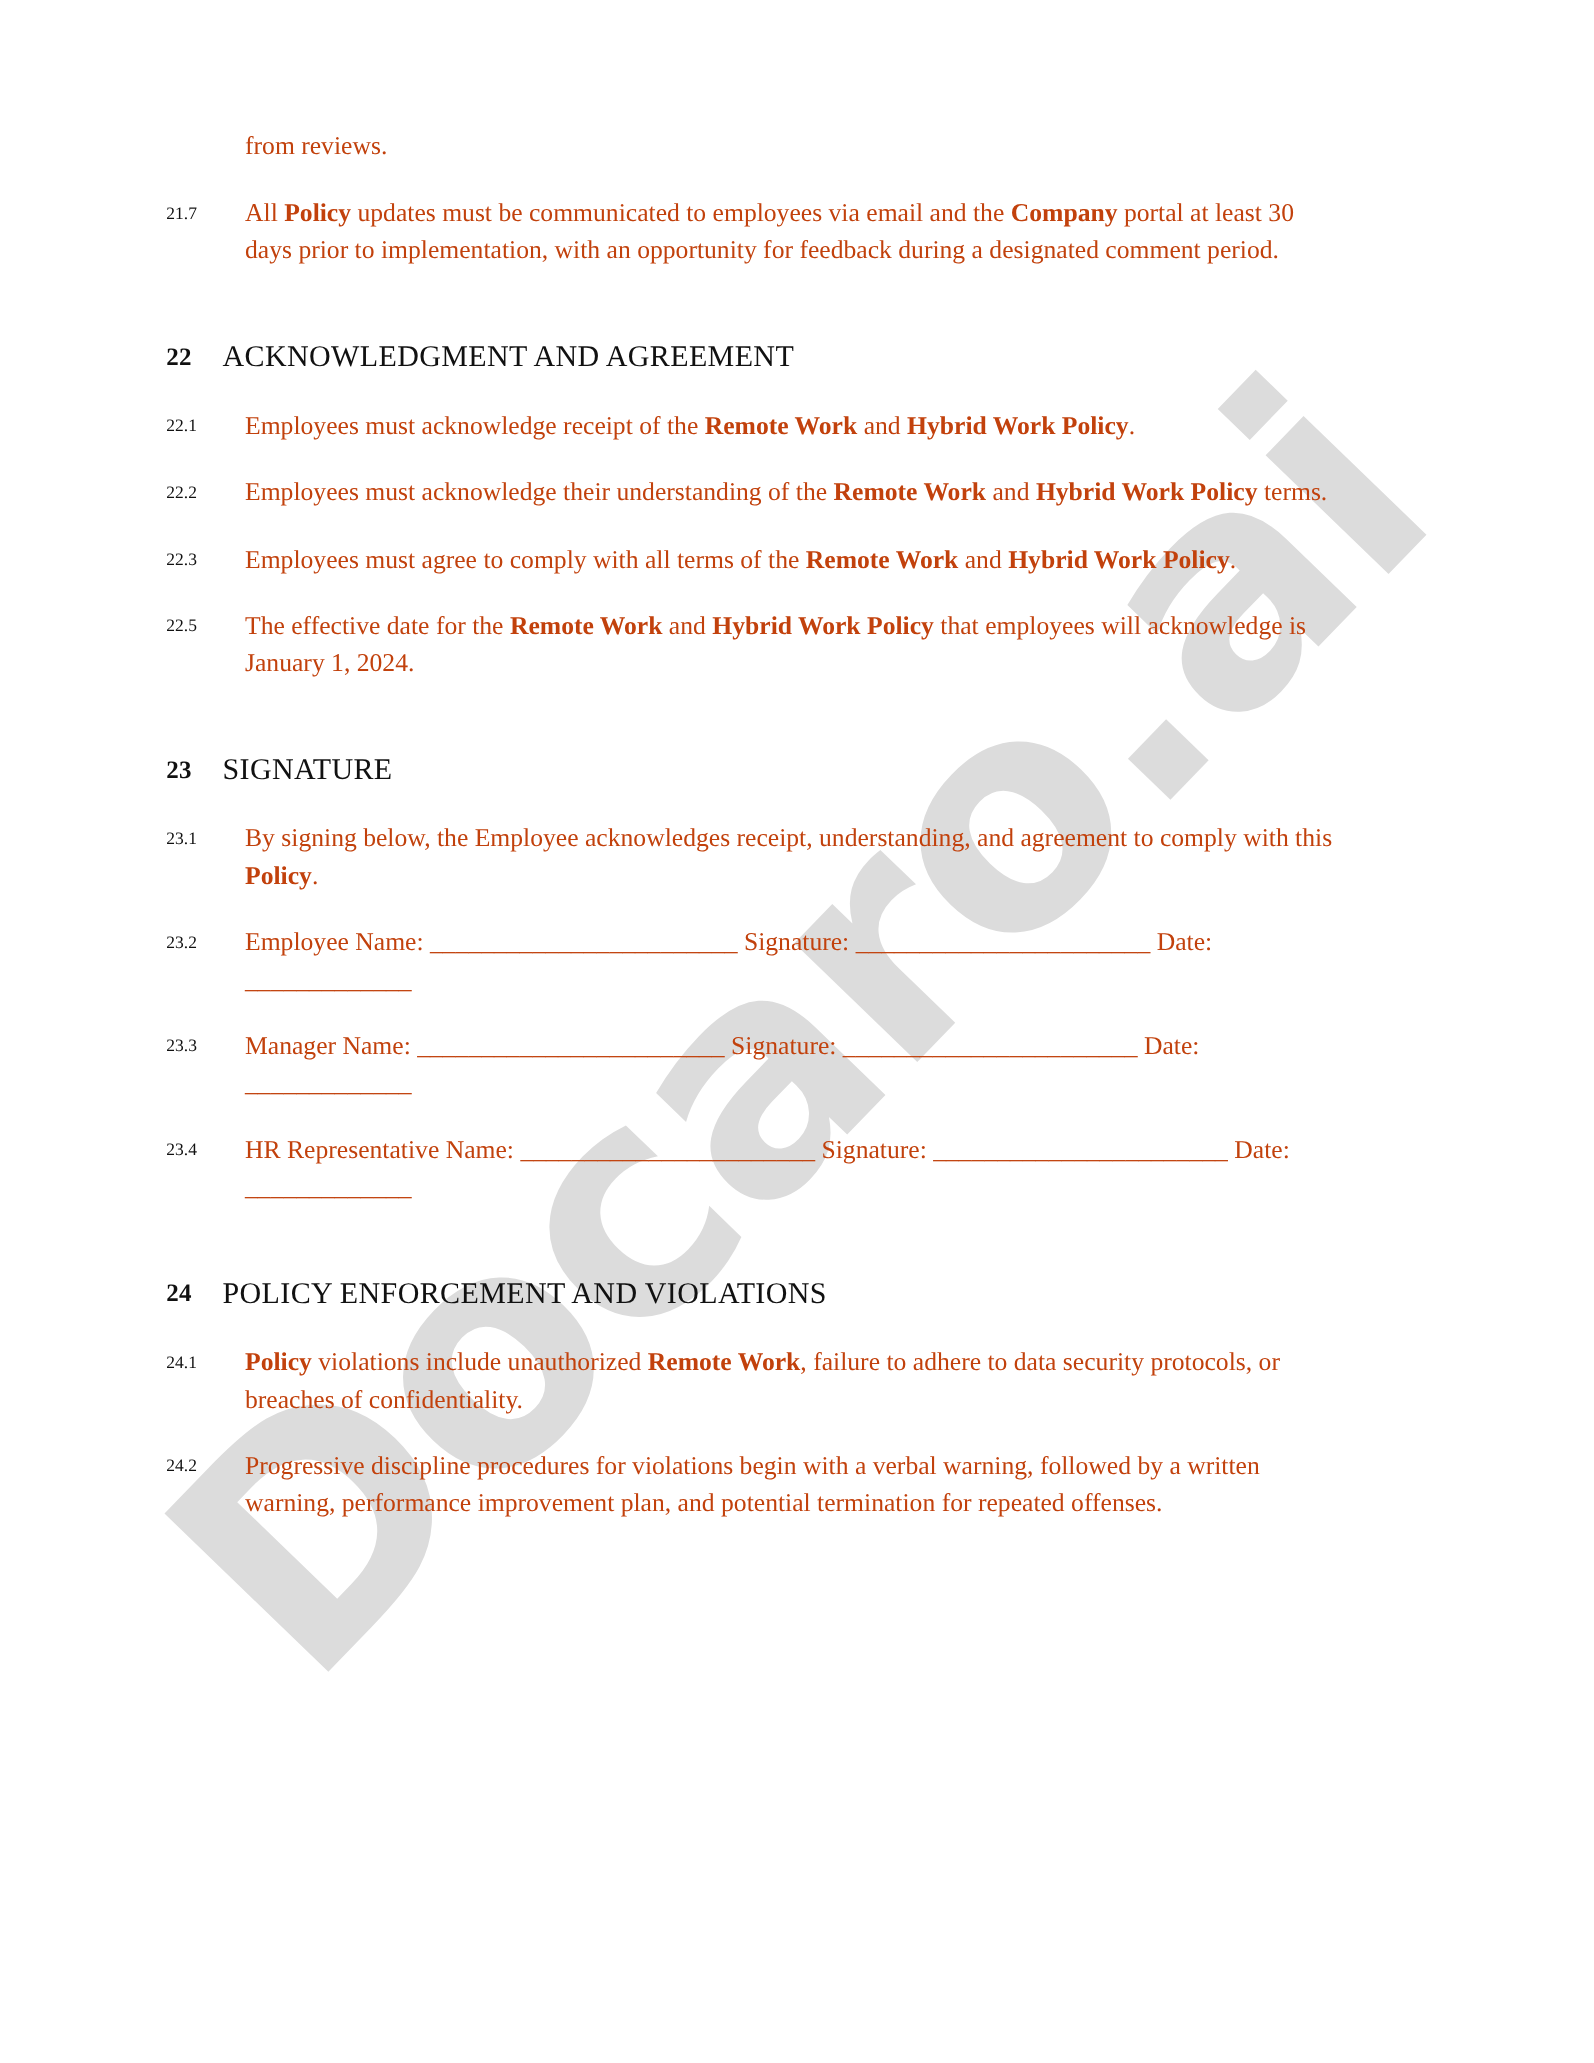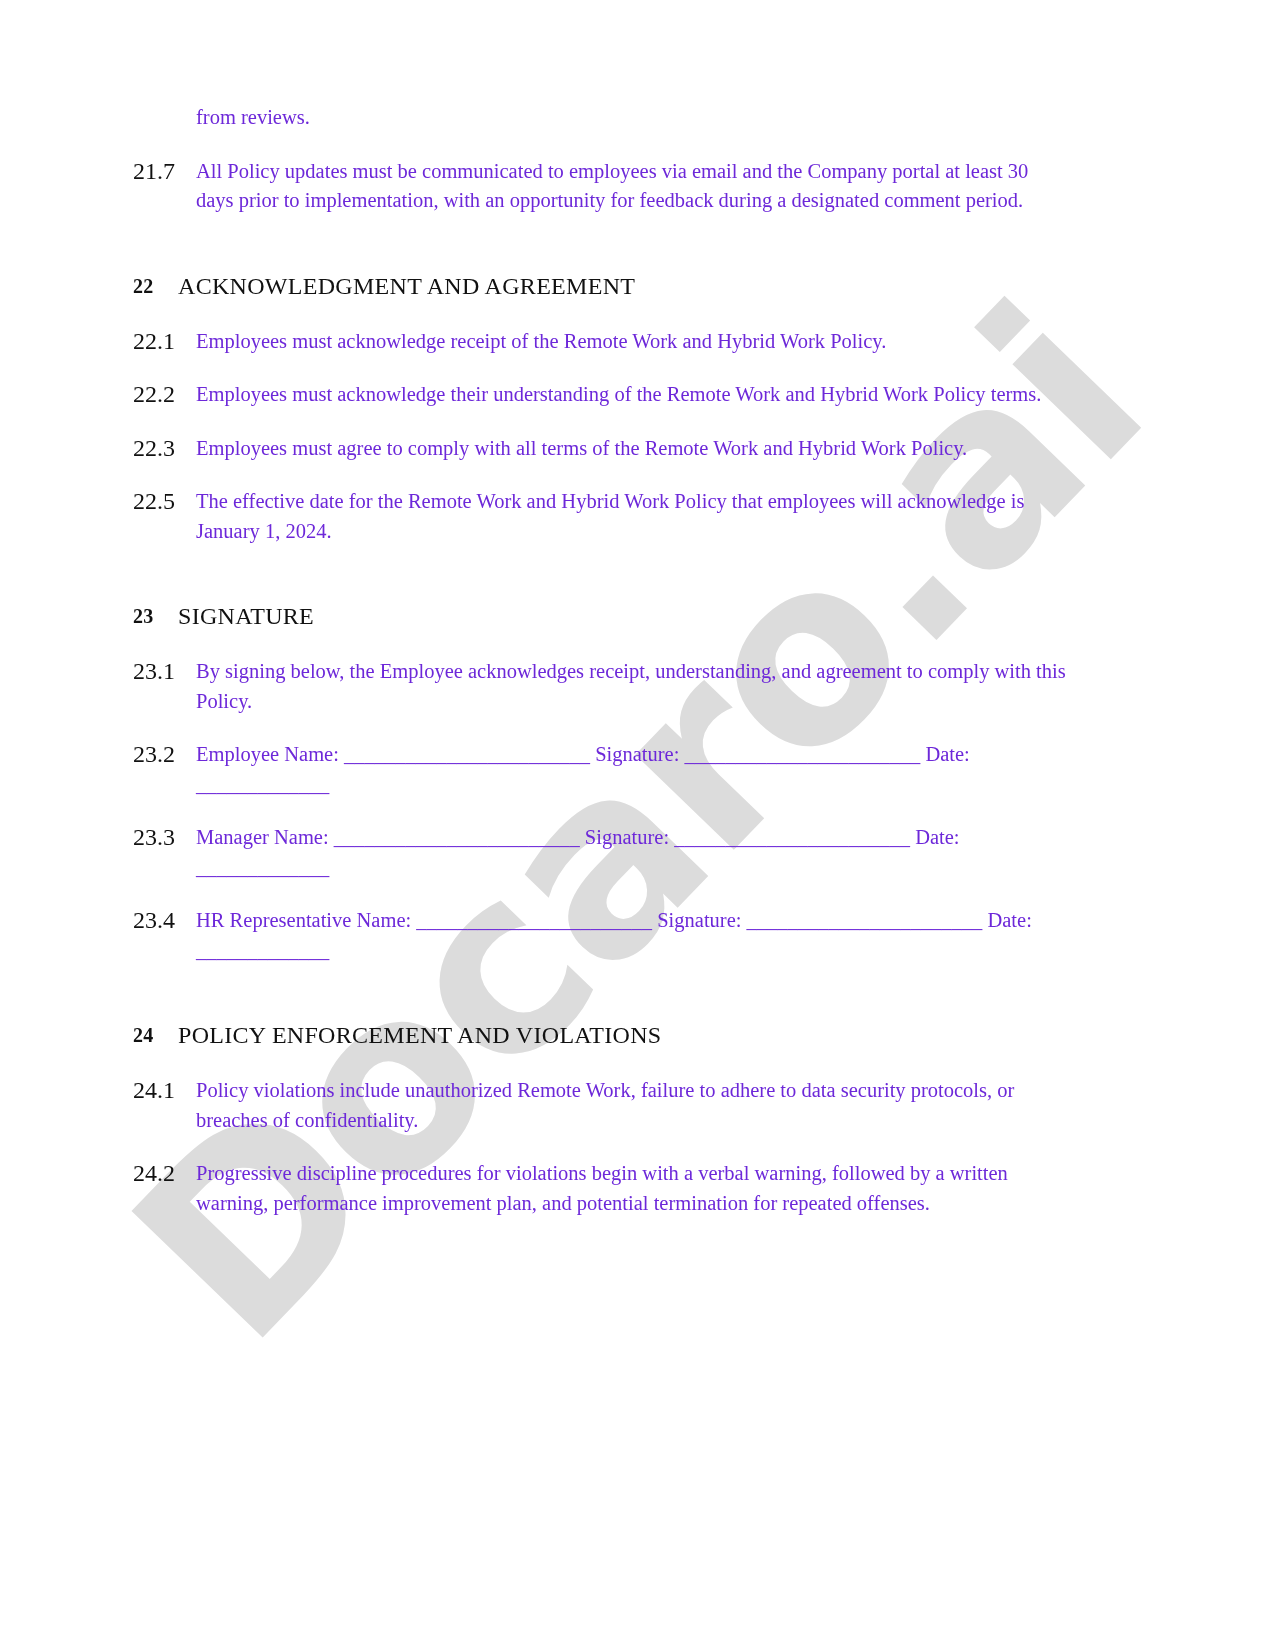--- a/index.html
+++ b/index.html
@@ -56,32 +56,32 @@
 
   
   .clause {
     display: flex;
     align-items: flex-start;
     margin-bottom: 24px;
   }
   .clause-num {
     width: 63px;
     flex: 0 0 63px;
-    font-size: 24px;
+    font-size: 14px;
     line-height: 29.5px;
     color: #111111;
   }
   .clause-text {
     flex: 1 1 auto;
     font-size: 20.5px;
     line-height: 29.5px;
-    color: #6d28d9;
+    color: #c2410c;
     text-align: left;
   }
-  .clause-text b { font-weight: 400; }
+  .clause-text b { font-weight: 700; }
 
   
   .cont {
     display: flex;
     align-items: flex-start;
     margin-bottom: 24px;
   }
   .cont .clause-num { visibility: hidden; }
 
   

